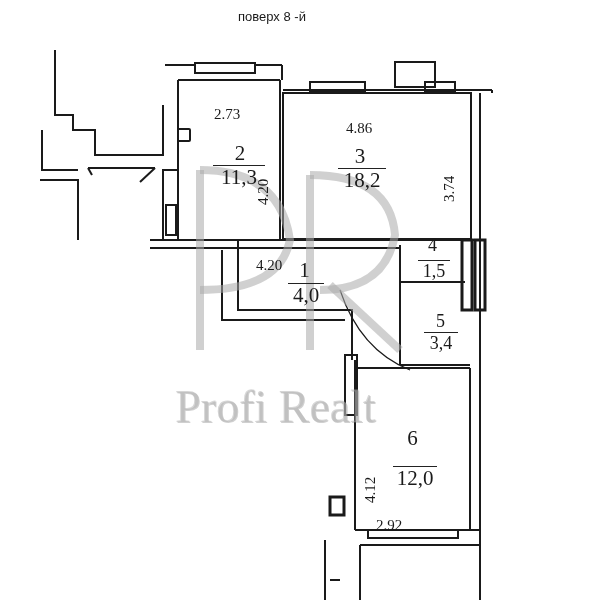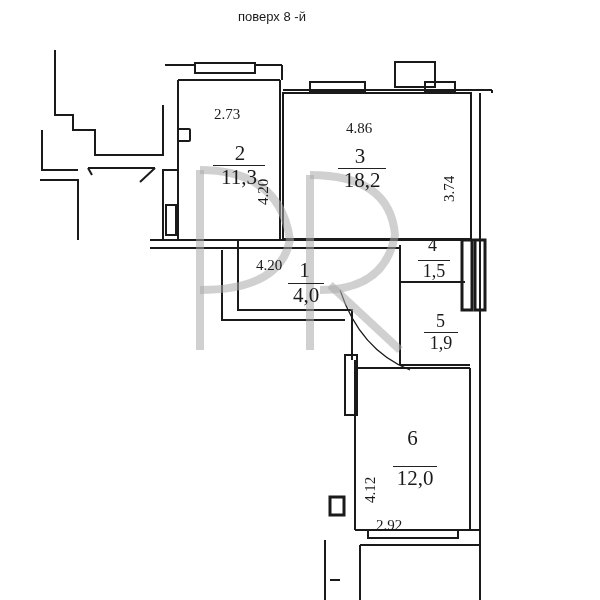--- a/index.html
+++ b/index.html
@@ -99,20 +99,21 @@
   <div class="lbl dim vert" style="left:442px;top:202px;">3.74</div>
 
   <div class="lbl dim" style="left:256px;top:258px;">4.20</div>
   <div class="lbl num" style="left:292px;top:260px;width:25px;">1</div>
   <div class="lbl area" style="left:288px;top:283px;width:36px;">4,0</div>
 
   <div class="lbl num" style="left:420px;top:236px;width:25px;font-size:18px;">4</div>
   <div class="lbl area" style="left:418px;top:260px;width:32px;font-size:18px;text-align:center;">1,5</div>
 
   <div class="lbl num" style="left:428px;top:312px;width:25px;font-size:18px;">5</div>
-  <div class="lbl area" style="left:424px;top:332px;width:34px;font-size:18px;">1,9</div>
+  <div class="lbl area" style="left:424px;top:332px;width:34px;font-size:18px;">3,4</div>
 
   <div class="lbl num" style="left:400px;top:428px;width:25px;">6</div>
   <div class="lbl area" style="left:393px;top:450px;width:44px;margin-top:16px;">12,0</div>
   <div class="lbl dim vert" style="left:363px;top:503px;">4.12</div>
   <div class="lbl dim" style="left:376px;top:510px;margin-top:8px;">2.92</div>
 
+  <div class="wm" style="left:175px;top:380px;font-size:46px;">Profi Realt</div>
 </div>
 
 </body></html>

